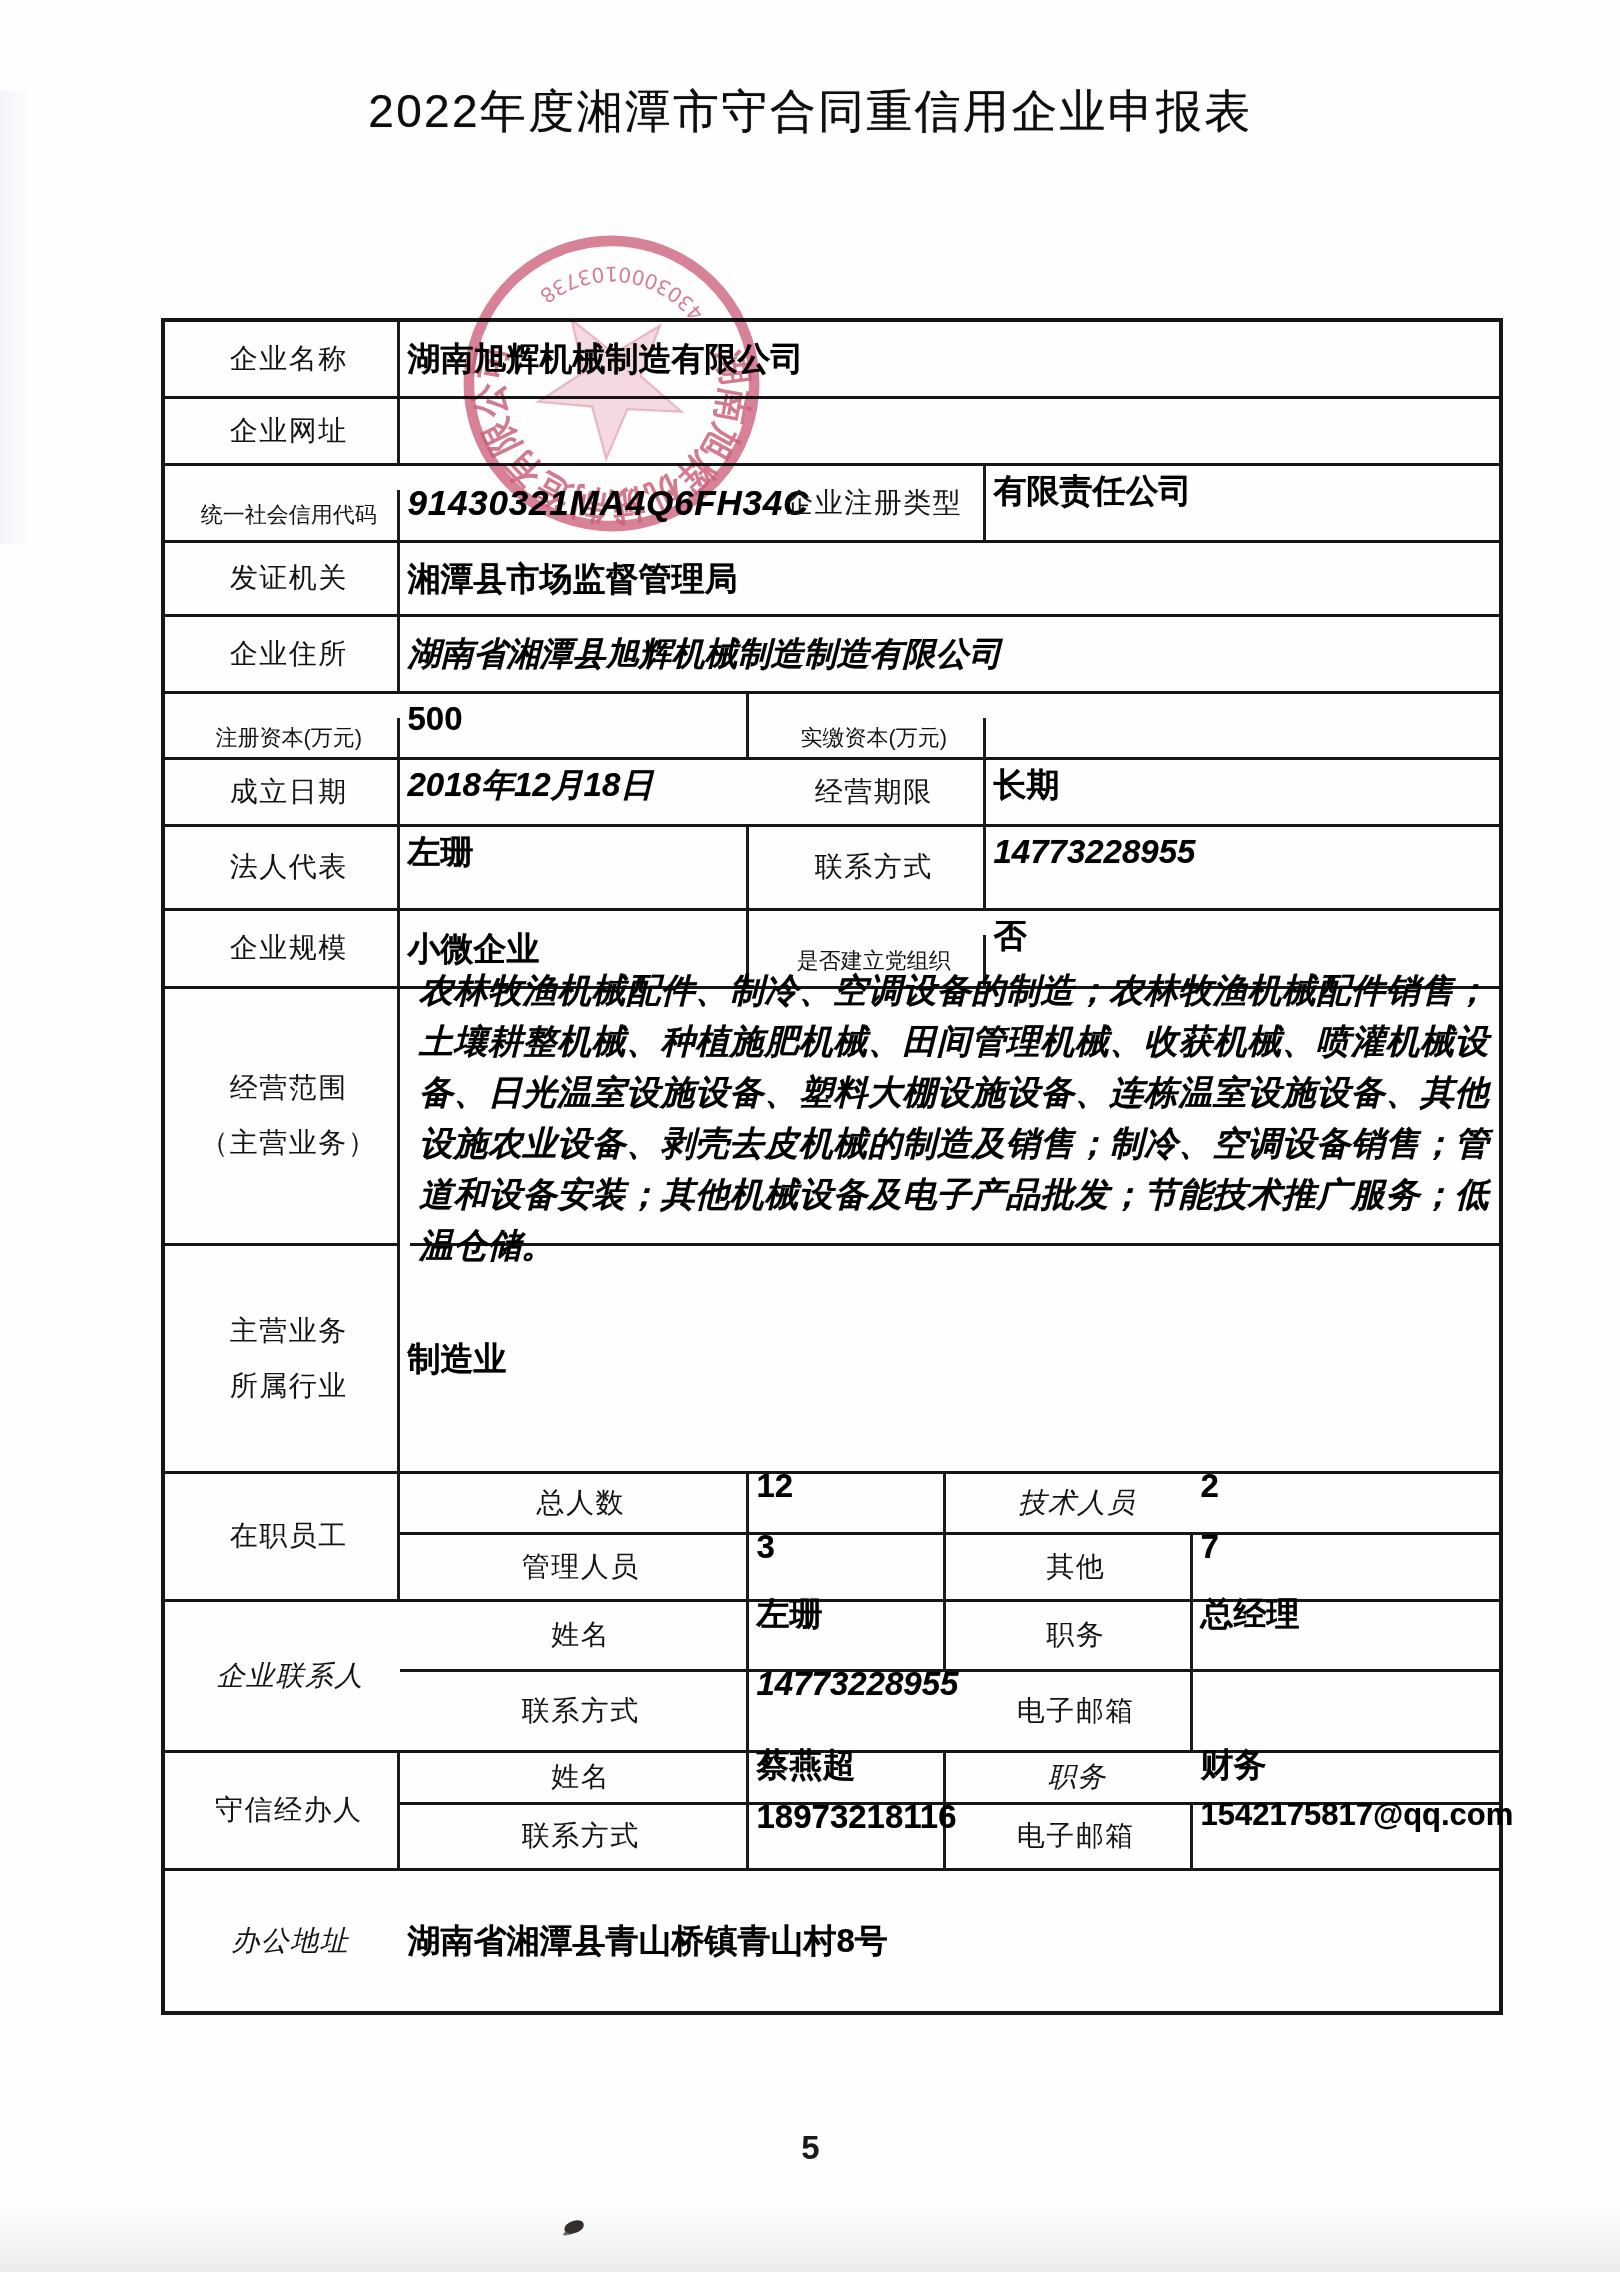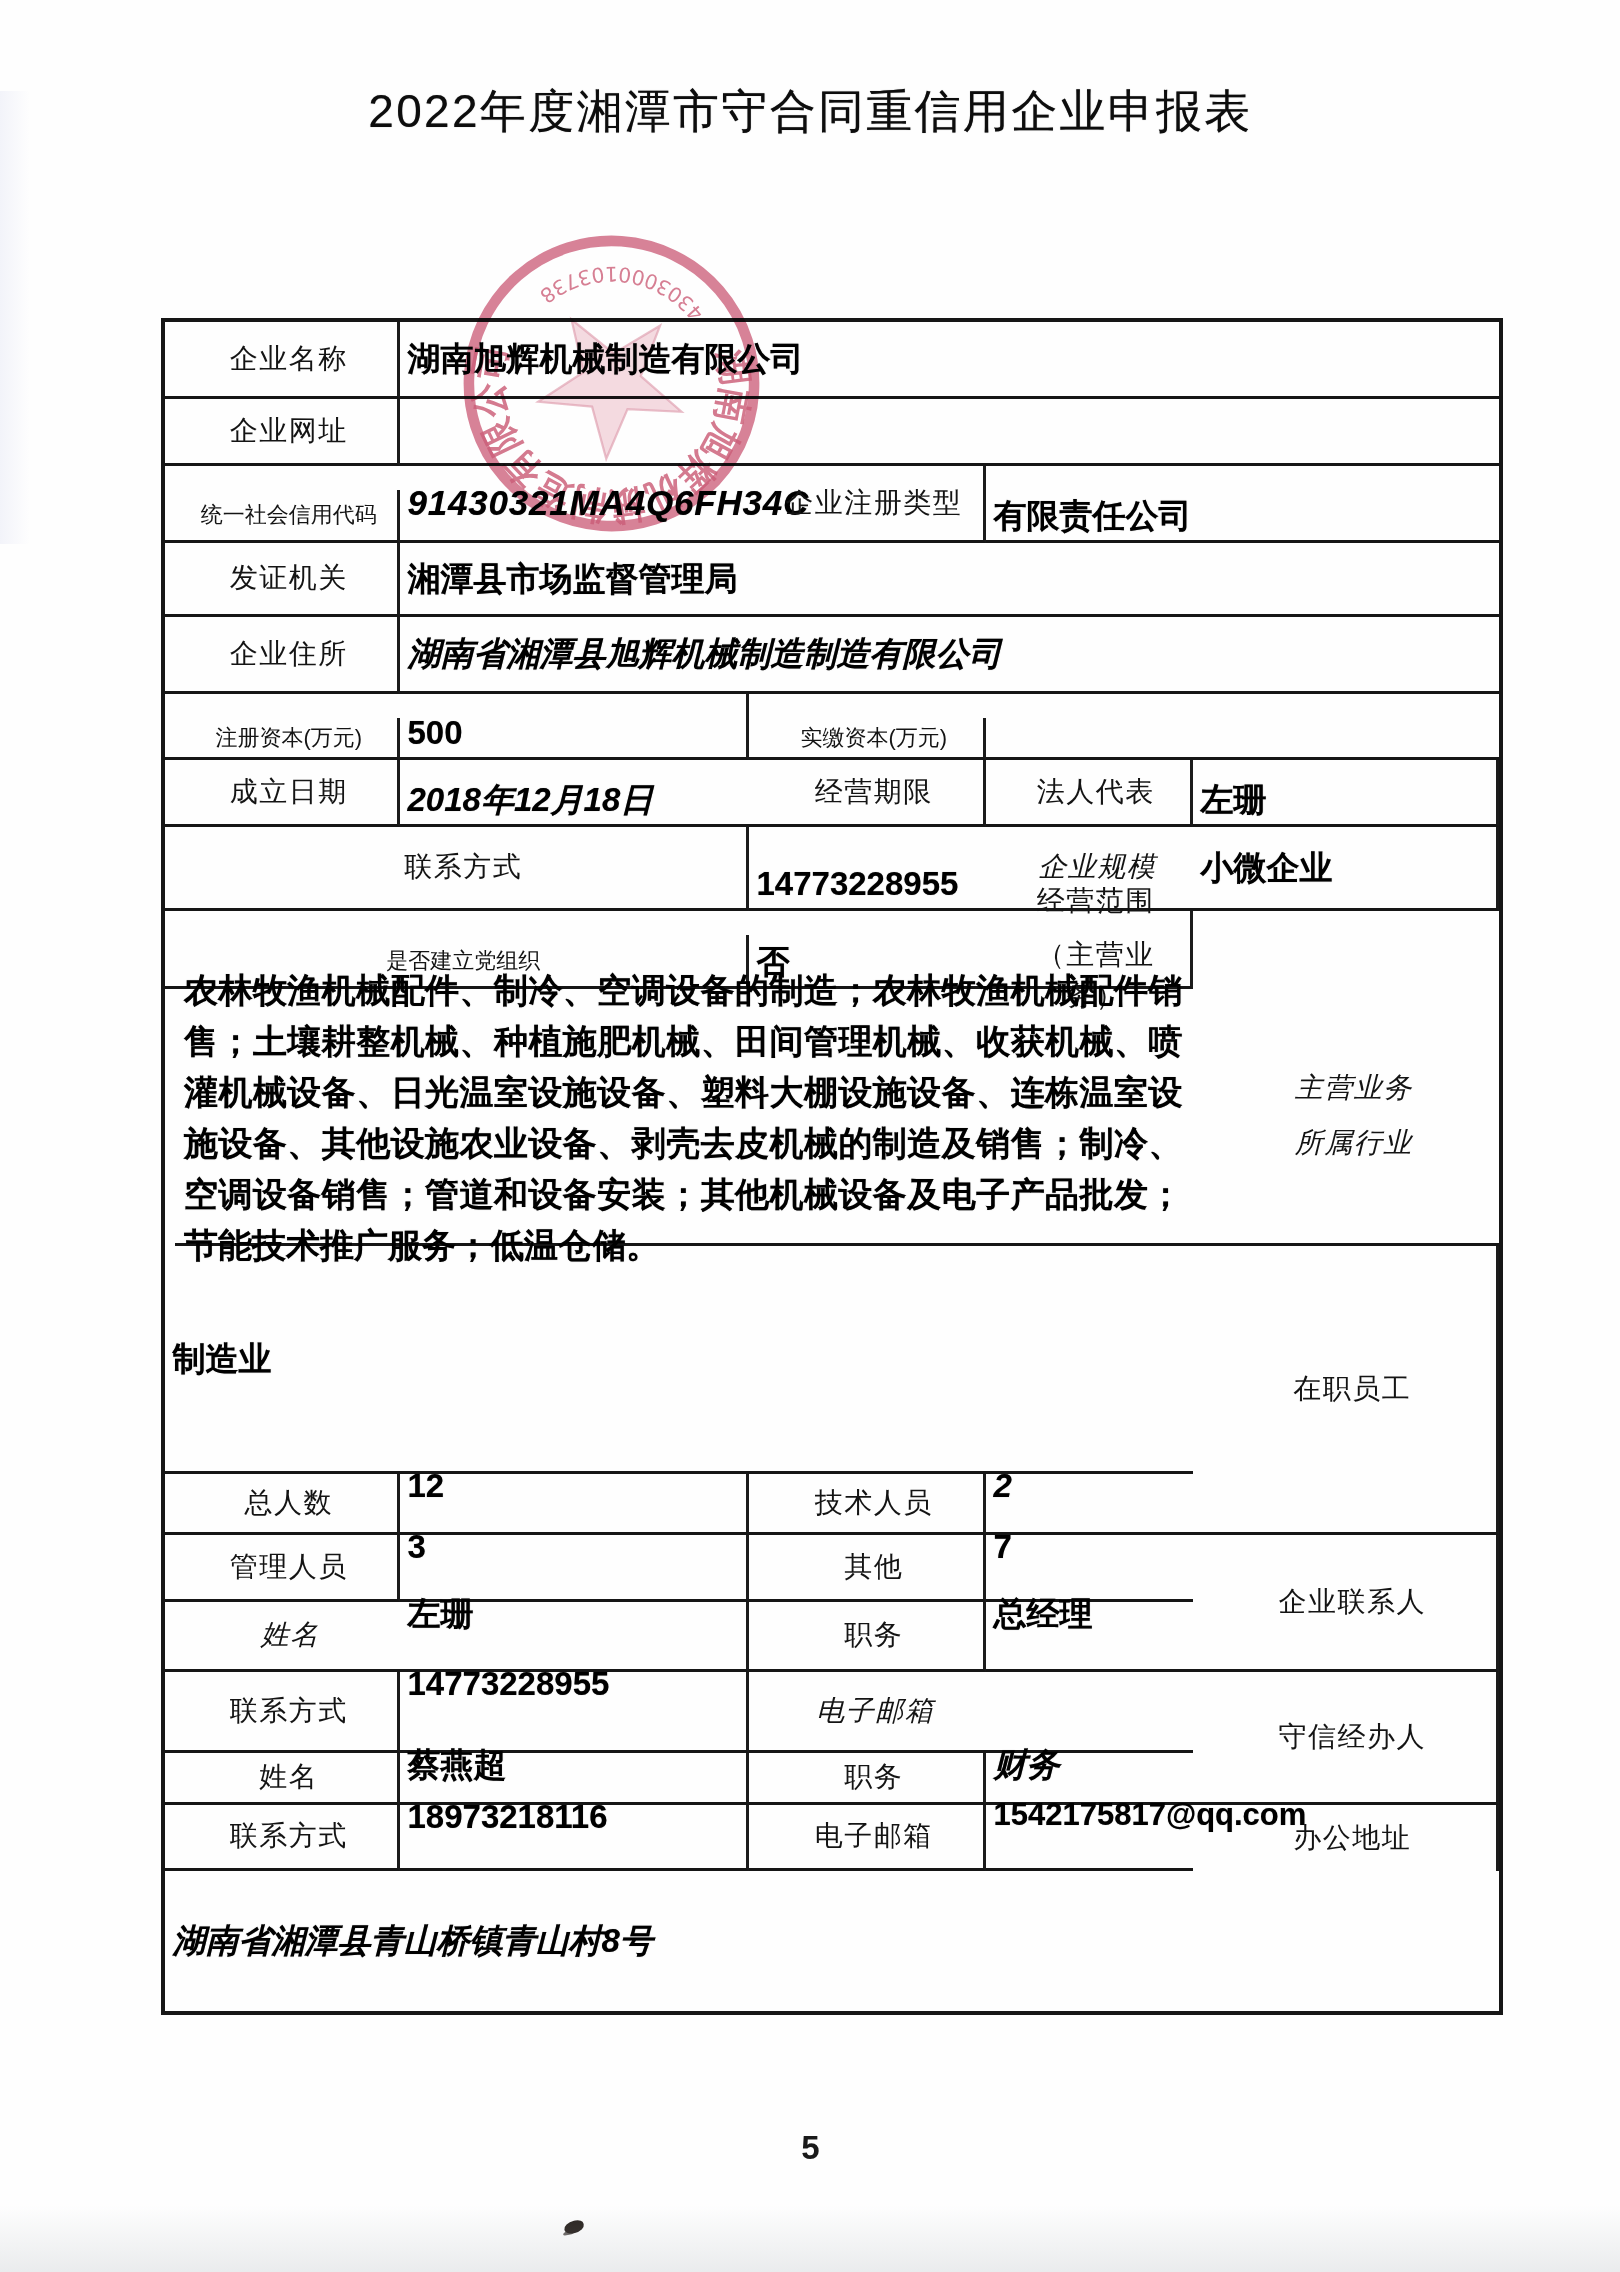--- a/index.html
+++ b/index.html
@@ -53,21 +53,21 @@
     overflow:visible;
     font-size:28px;
     line-height:1.45;
   }
   .cell:nth-child(6n){border-right:none;font-style:italic;}
   .cell.last-col{border-right:none;}
   .cell.last-row{border-bottom:none;}
   .lbl{justify-content:center;text-align:center;color:#141414;letter-spacing:1.5px;padding-left:23px;}
   .lbl.tight{letter-spacing:0;font-size:22px;white-space:nowrap;margin-top:24px;}
   .val{font-weight:700;font-size:33px;color:#000;text-shadow:0 0 0.8px rgba(0,0,0,.5);}
-  .v-top{align-items:flex-end;padding-top:8px;}
+  .v-top{align-items:flex-start;padding-top:1px;}
   .raise > span{position:relative;top:-12px;display:inline-block;}
   .raise{align-items:flex-start;}
   .cs2{grid-column:span 2;}
   .cs5{grid-column:span 5;}
   .rs2{grid-row:span 2;}
   .two-line{flex-direction:column;justify-content:center;gap:14px;}
   .two-line span{display:block;}
   .scope-text{
     align-items:center;
     padding:4.5px 10.6px 0 9px;
@@ -159,20 +159,23 @@
       </div>
 
     <div class="cell lbl">
         <span>成立日期</span>
       </div>
     <div class="cell val v-top">
         <span>2018年12月18日</span>
       </div>
     <div class="cell lbl cs2">
         <span>经营期限</span>
+      </div>
+    <div class="cell val cs2 v-top last-col">
+        <span>长期</span>
       </div>
 
     <div class="cell lbl">
         <span>法人代表</span>
       </div>
     <div class="cell val v-top">
         <span>左珊</span>
       </div>
     <div class="cell lbl cs2">
         <span>联系方式</span>

